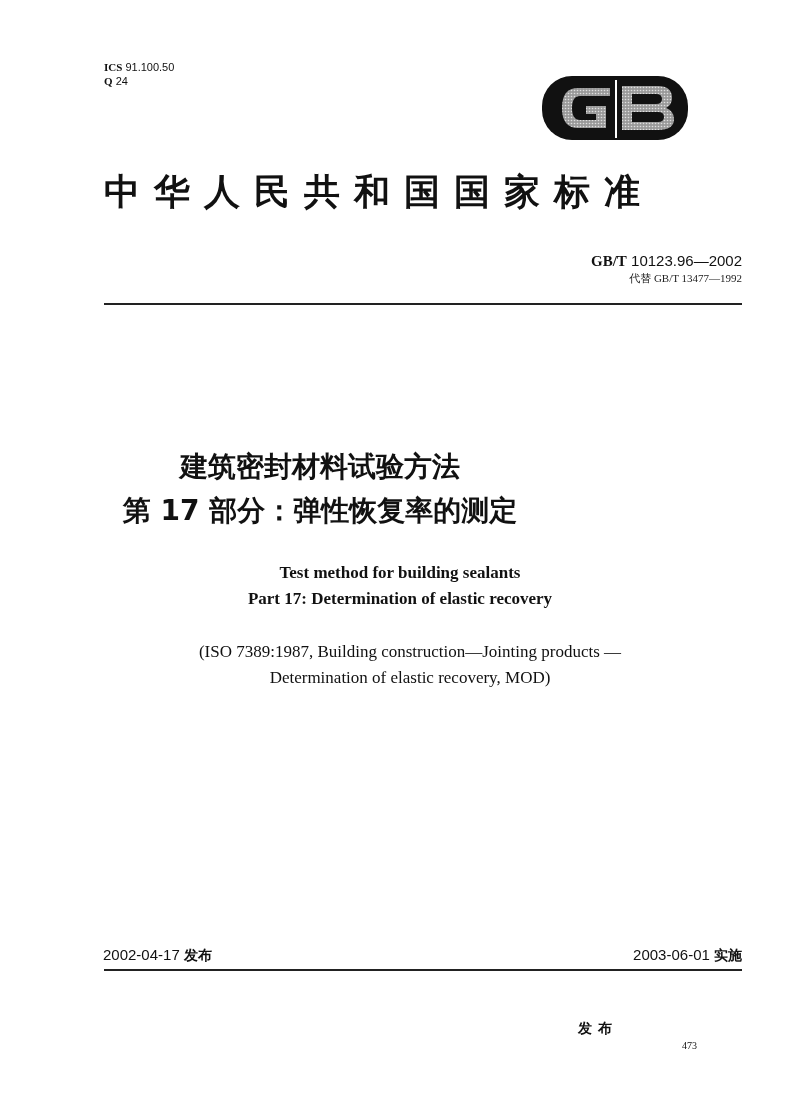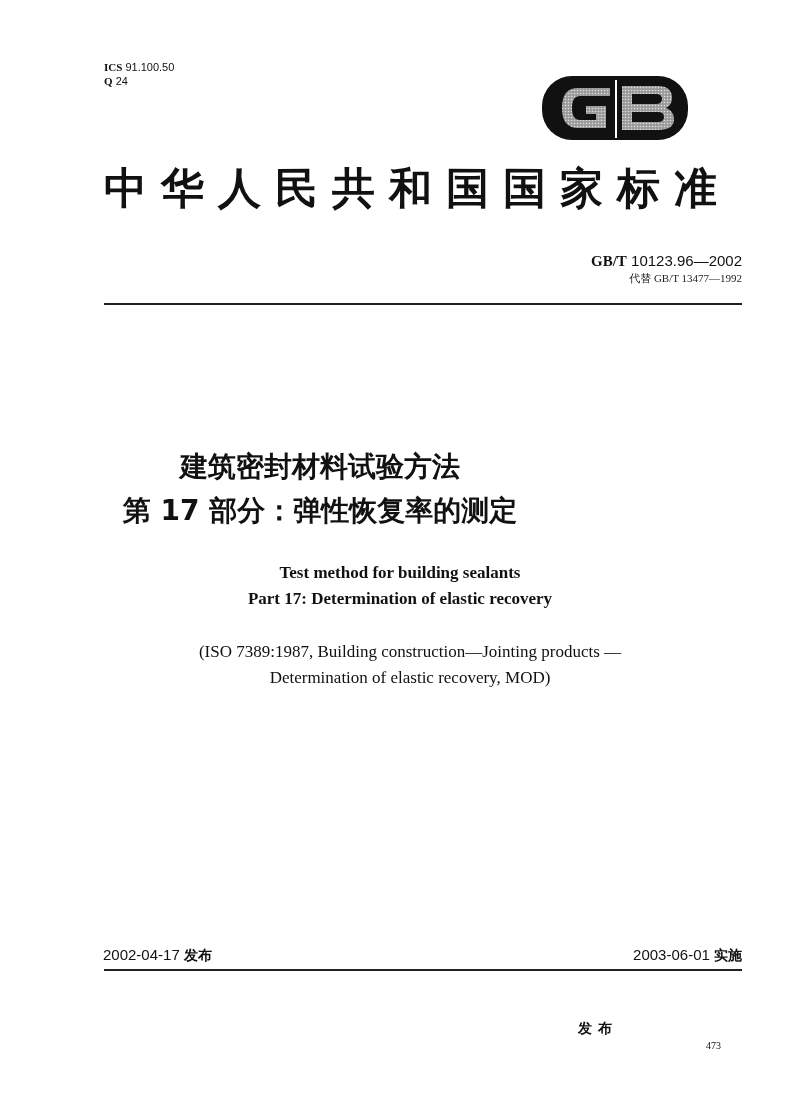--- a/index.html
+++ b/index.html
@@ -1,36 +1,36 @@
 <!DOCTYPE html>
 <html><head>
 <meta charset="utf-8">
 <style>
   html, body { margin: 0; padding: 0; background: #ffffff; }
   body { width: 800px; height: 1120px; position: relative; overflow: hidden; color: #111; }
   .abs { position: absolute; }
   .ics { left: 104px; top: 60px; font-family: "Liberation Sans", sans-serif; font-size: 11px; line-height: 14px; }
   .ics b { font-family: "Liberation Serif", serif; }
   .logo { left: 540px; top: 74px; width: 150px; height: 70px; }
-  .national { left: 104px; top: 160px; width: 640px; font-family: Liberation Mono, monospace; font-weight: bold; font-size: 43px; letter-spacing: 14px; white-space: nowrap; }
+  .national { left: 104px; top: 168px; width: 640px; font-family: Liberation Mono, monospace; font-weight: bold; font-size: 36px; letter-spacing: 14px; white-space: nowrap; }
   .stdno { right: 58px; top: 252px; text-align: right; }
   .stdno .main { font-family: "Liberation Sans", sans-serif; font-size: 15px; }
   .stdno .main .pre { font-family: "Liberation Serif", serif; font-weight: bold; }
   .stdno .rep { font-family: "Liberation Serif", serif; font-size: 11px; color: #222; margin-top: 1px; }
   .rule { height: 2px; background: #222; left: 104px; width: 638px; }
   .title-cn { left: 0; width: 640px; text-align: center; font-family: "DejaVu Sans", sans-serif; font-weight: bold; font-size: 28px; line-height: 38px; }
   .title-en { left: 0; width: 800px; text-align: center; font-family: "Liberation Serif", serif; font-weight: bold; font-size: 17px; line-height: 24px; }
   .iso { left: 0; width: 820px; text-align: center; font-family: "Liberation Serif", serif; font-size: 17px; line-height: 24px; }
   .date { font-family: "Liberation Sans", sans-serif; font-size: 15px; top: 946px; }
   .date .cn { font-family: "DejaVu Sans", sans-serif; font-weight: bold; font-size: 14px; }
   .issuer { left: 228px; top: 1006px; font-family: "DejaVu Serif", serif; font-weight: bold; font-size: 20px; line-height: 24px; }
   .issuer .l1 { letter-spacing: 22px; }
   .issuer .l2 { letter-spacing: 0px; }
   .publish { left: 578px; top: 1020px; font-family: "DejaVu Serif", serif; font-weight: bold; font-size: 14px; letter-spacing: 6px; }
-  .pageno { left: 682px; top: 1040px; font-family: "Liberation Serif", serif; font-size: 10px; margin-left: 24px; }
+  .pageno { left: 682px; top: 1040px; font-family: "Liberation Serif", serif; font-size: 10px; }
 </style>
 </head>
 <body>
 
 <div class="abs ics">
   <div><b>ICS</b> <span>91.100.50</span></div>
   <div><b>Q</b> <span>24</span></div>
 </div>
 
 <div class="abs logo">

